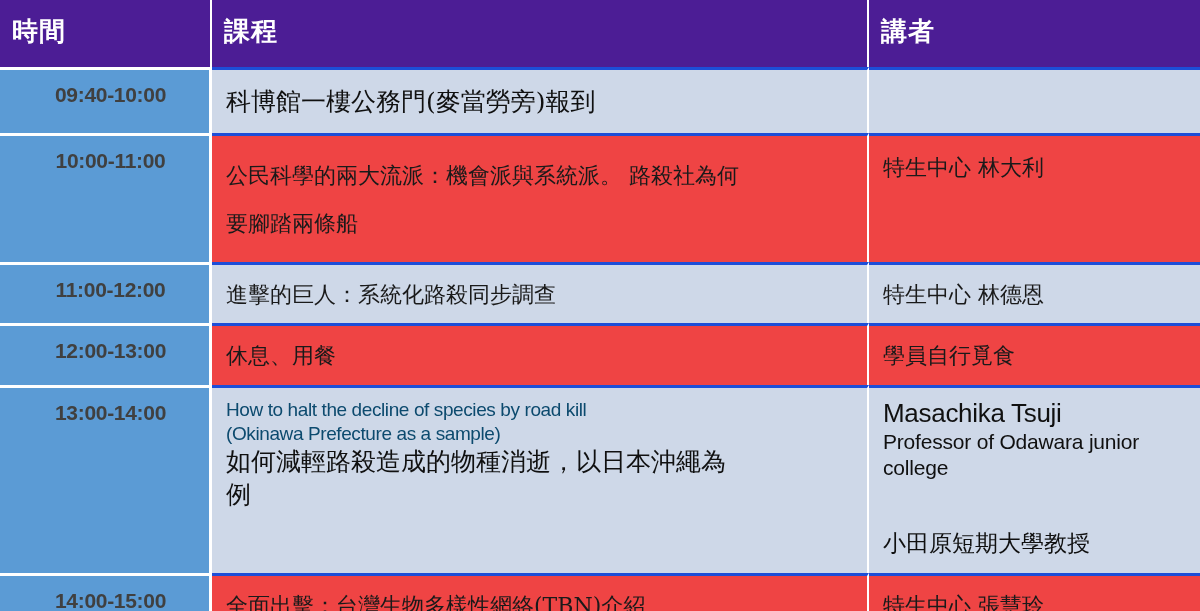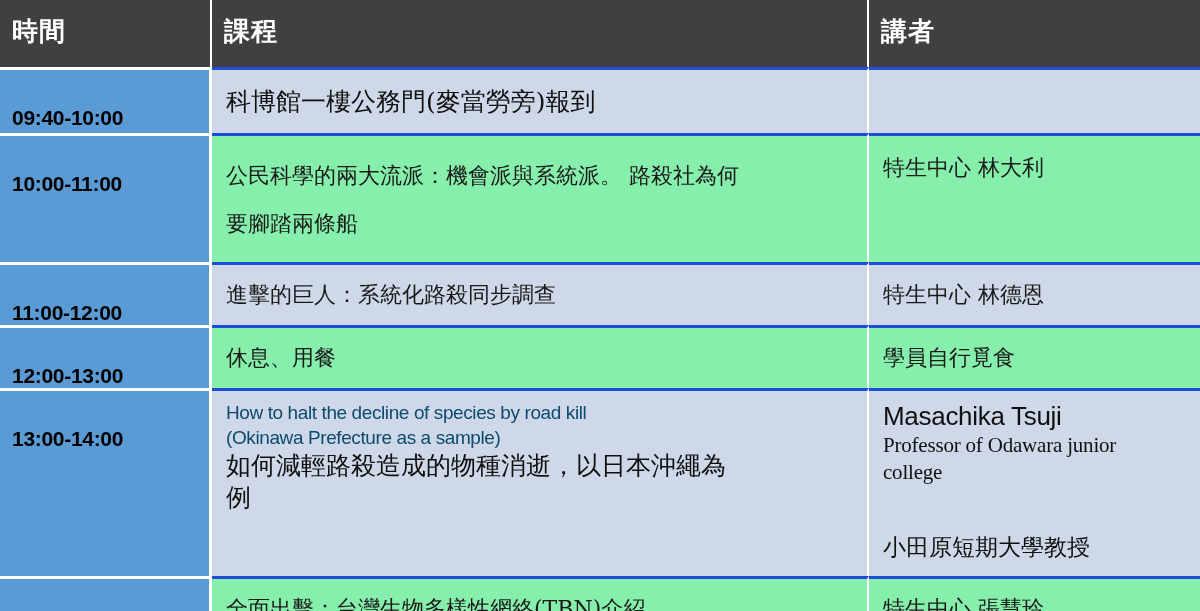--- a/index.html
+++ b/index.html
@@ -21,67 +21,68 @@
     table-layout: fixed;
   }
 
   
   col.col-time    { width: 212px; }
   col.col-course  { width: 657px; }
   col.col-speaker { width: 331px; }
 
   
   thead th {
-    background: #404040;
+    background: #4c1d95;
     color: #ffffff;
     text-align: left;
     vertical-align: top;
     font-weight: bold;
     font-size: 26px;
     font-family: "DejaVu Serif", "Liberation Serif", serif;
     padding: 14px 0 18px 12px;
     border: 0;
     border-right: 2px solid #ffffff;
     height: 62px;
     box-sizing: border-box;
     letter-spacing: 1px;
   }
   thead th.last { border-right: 0; }
 
   
   td.time {
     background: #5B9BD5;
-    color: #000000;
+    color: #404040;
     font-weight: bold;
     font-size: 21px;
     font-family: "Liberation Sans", sans-serif;
     vertical-align: top;
-    padding: 36px 0 0 12px;
+    padding: 13px 0 0 12px;
     border-top: 3px solid #ffffff;
     border-right: 3px solid #ffffff;
     box-sizing: border-box;
     letter-spacing: -0.3px;
+    text-align: center;
   }
 
   
   td.cell {
     vertical-align: top;
     padding: 14px 10px 14px 14px;
     border-top: 3px solid #1d4ed8;
     box-sizing: border-box;
     color: #1a1a1a;
     font-family: "DejaVu Serif", "Liberation Serif", serif;
     font-size: 22px;
     line-height: 1.28;
   }
   td.cell.course { border-right: 2px solid #ffffff; }
 
   
   tr.band-dark  td.cell { background: #ced8e8; }
-  tr.band-light td.cell { background: #86efac; }
+  tr.band-light td.cell { background: #ef4444; }
 
   
   tr.r-2 td.cell.course { line-height: 2.2; padding-top: 16px; }
   tr.r-2 td.cell.speaker { padding-top: 18px; }
 
   tr.r-1 td.cell { padding-top: 16px; }
   tr.r-3 td.cell { padding-top: 16px; }
   tr.r-4 td.cell { padding-top: 16px; }
   tr.r-6 td.cell { padding-top: 16px; }
 
@@ -101,21 +102,21 @@
     color: #101010;
   }
   .sp-name {
     font-family: Liberation Sans, sans-serif;
     font-size: 26px;
     line-height: 1.2;
     letter-spacing: -0.3px;
     color: #101010;
   }
   .sp-role {
-    font-family: Liberation Serif, serif;
+    font-family: Liberation Sans, sans-serif;
     font-size: 21px;
     line-height: 1.24;
     letter-spacing: -0.2px;
     color: #101010;
   }
   .sp-zh {
     font-family: "DejaVu Serif", "Liberation Serif", serif;
     font-size: 23px;
     line-height: 1.3;
     color: #101010;

